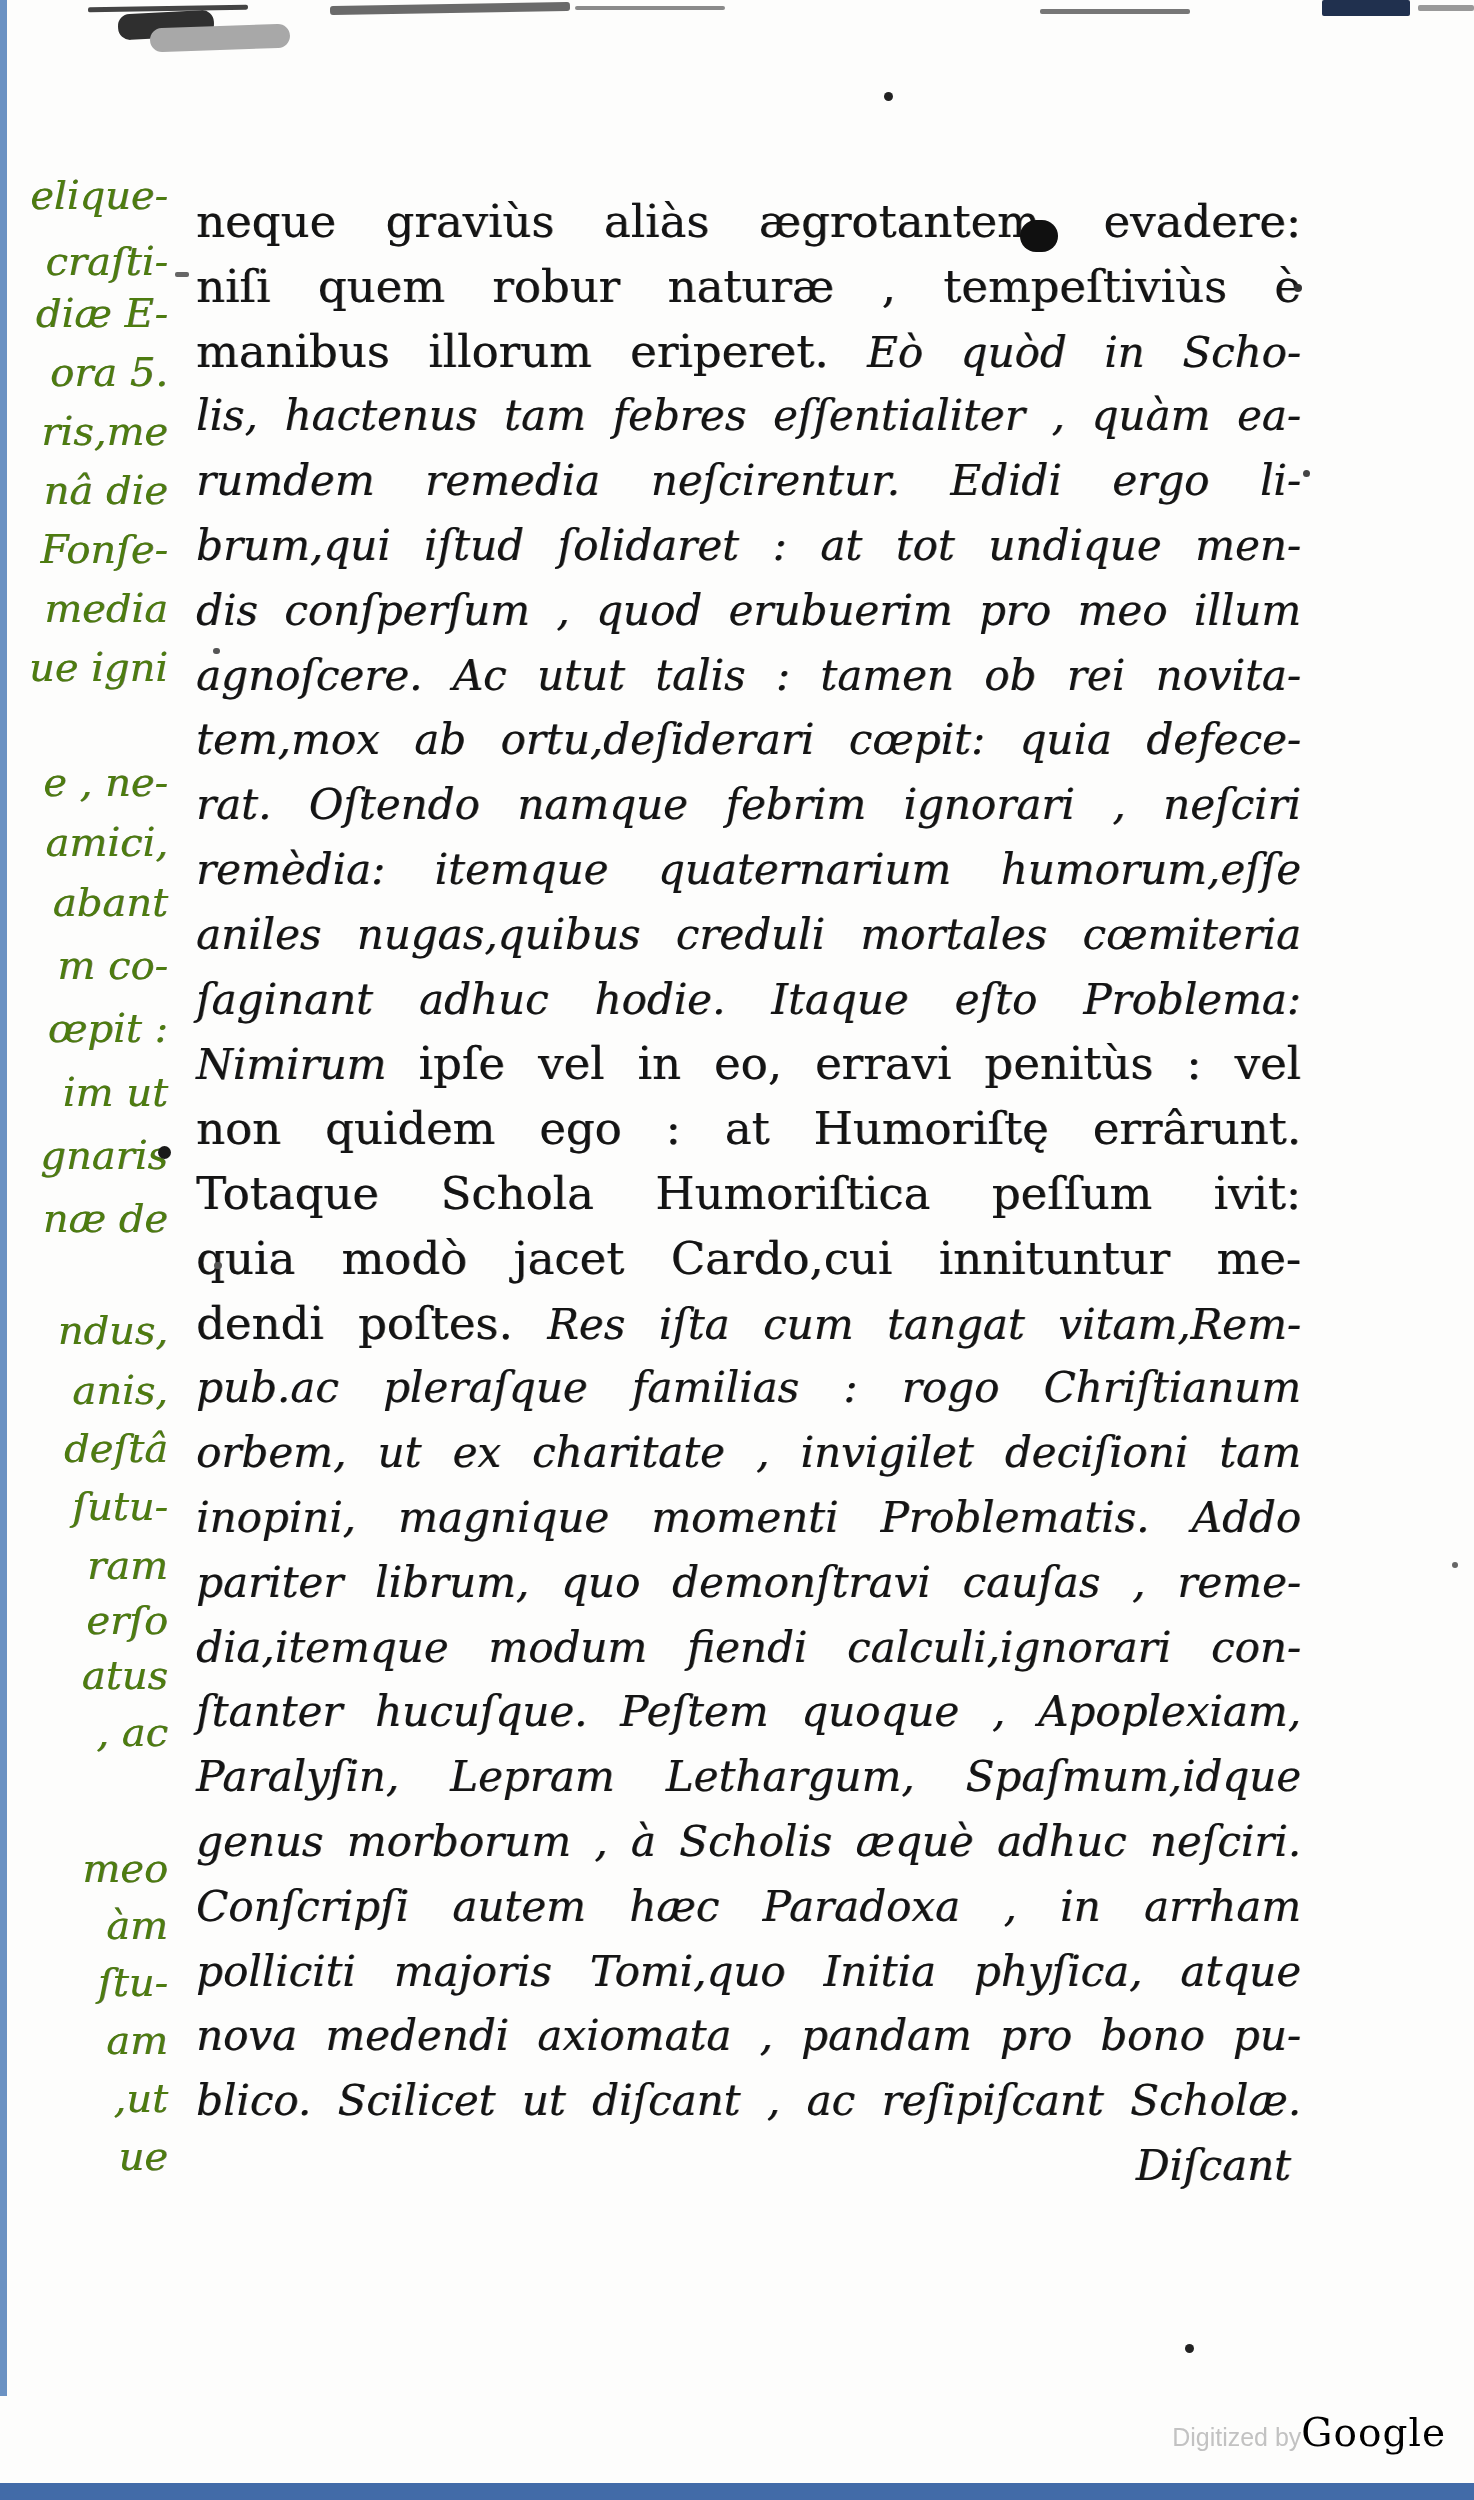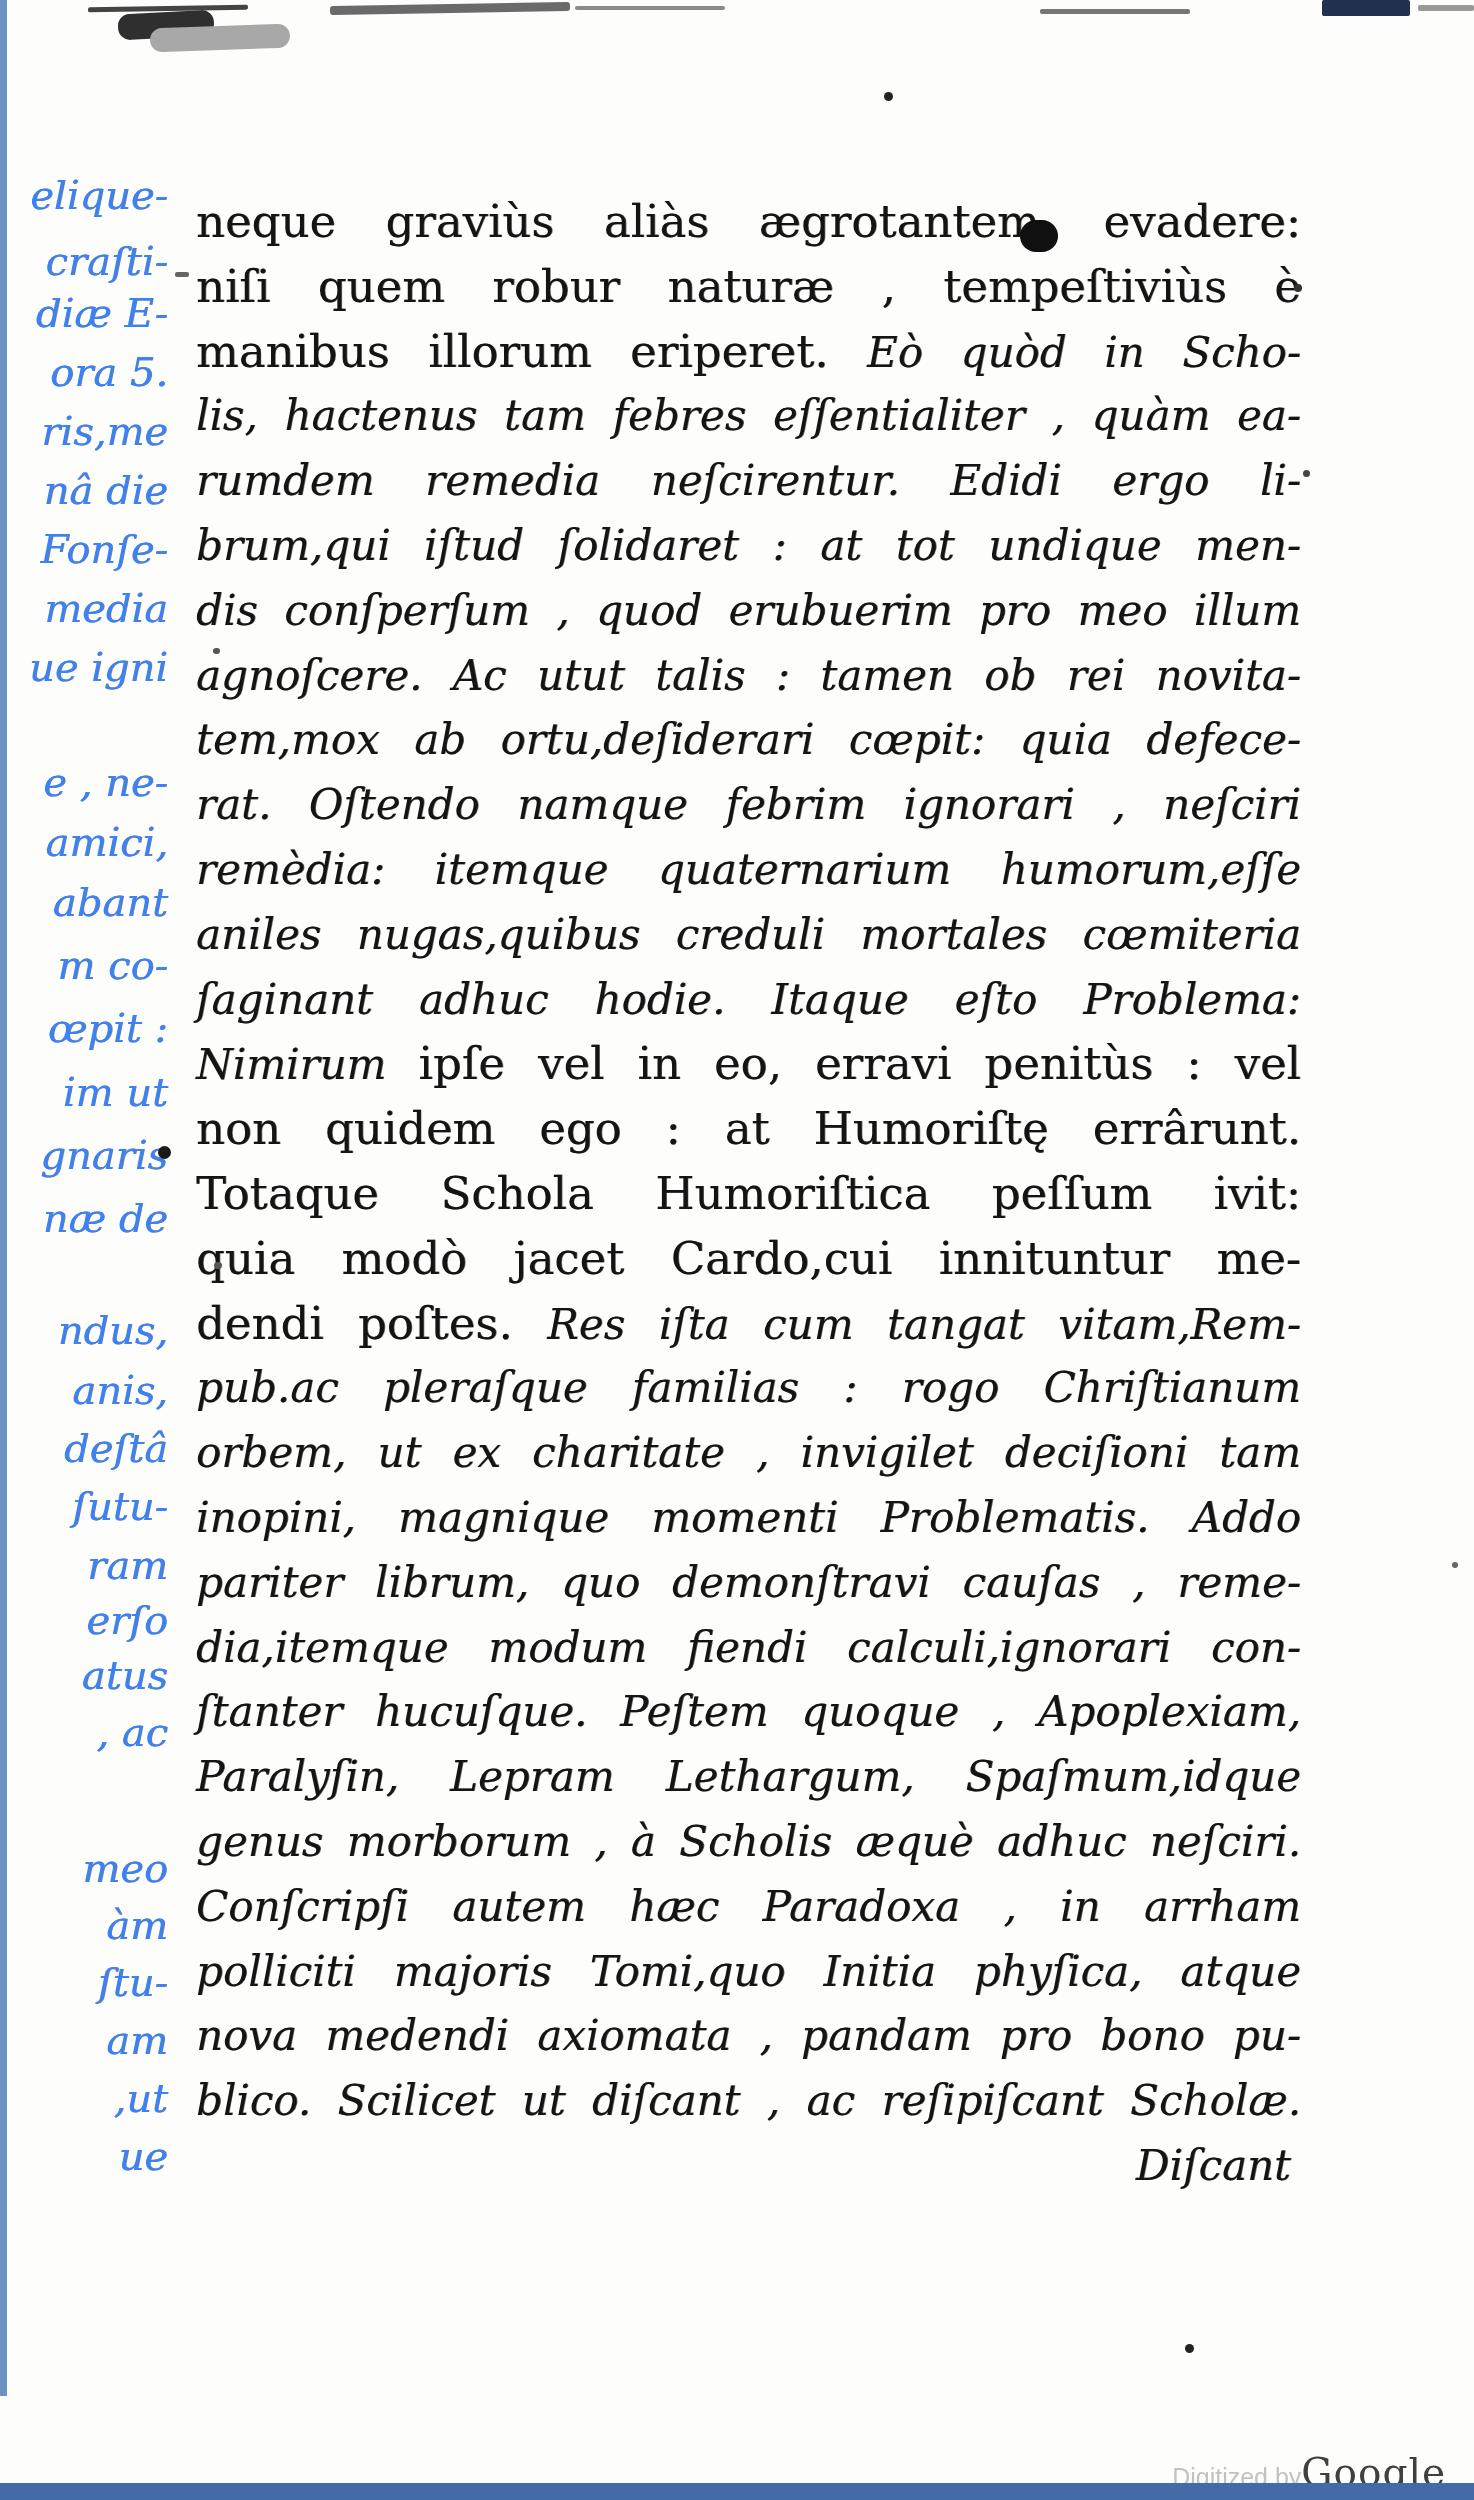--- a/index.html
+++ b/index.html
@@ -15,21 +15,21 @@
     overflow:hidden;
   }
   
   .margin-column{
     position:absolute;left:0;top:0;width:172px;height:2500px;
   }
   .margin-note{
     position:absolute;right:4px;
     font-style:italic;
     font-size:40px;line-height:1;
-    color:#3b82f6;
+    color:#4d7c0f;
     white-space:nowrap;
     text-shadow:0.6px 0.3px 0 rgba(20,20,20,0.55);
   }
   
   .main-text{
     position:absolute;left:196px;top:190px;width:1105px;
   }
   .text-line{
     height:64.8px;
     line-height:64.8px;
@@ -64,23 +64,22 @@
     top:2410px;right:28px;
     display:flex;align-items:baseline;
     user-select:none;
   }
   .watermark .wm-prefix{
     font-family:"Liberation Sans", sans-serif;
     font-size:25px;color:#c2c2c2;
   }
   .watermark .wm-brand{
     font-family:"DejaVu Serif", serif;
-    font-size:39px;color:#404040;
+    font-size:39px;color:#000000;
     letter-spacing:1px;
-    margin-top:40px;
   }
 </style>
 </head>
 <body>
 
 <div class="page">
   <div class="margin-column">
       <div class="margin-note" style="top: 175px;">elique-</div>
       <div class="margin-note" style="top: 234px; margin-top: 7px;">craſti-</div>
       <div class="margin-note" style="top: 293px;">diæ E-</div>

